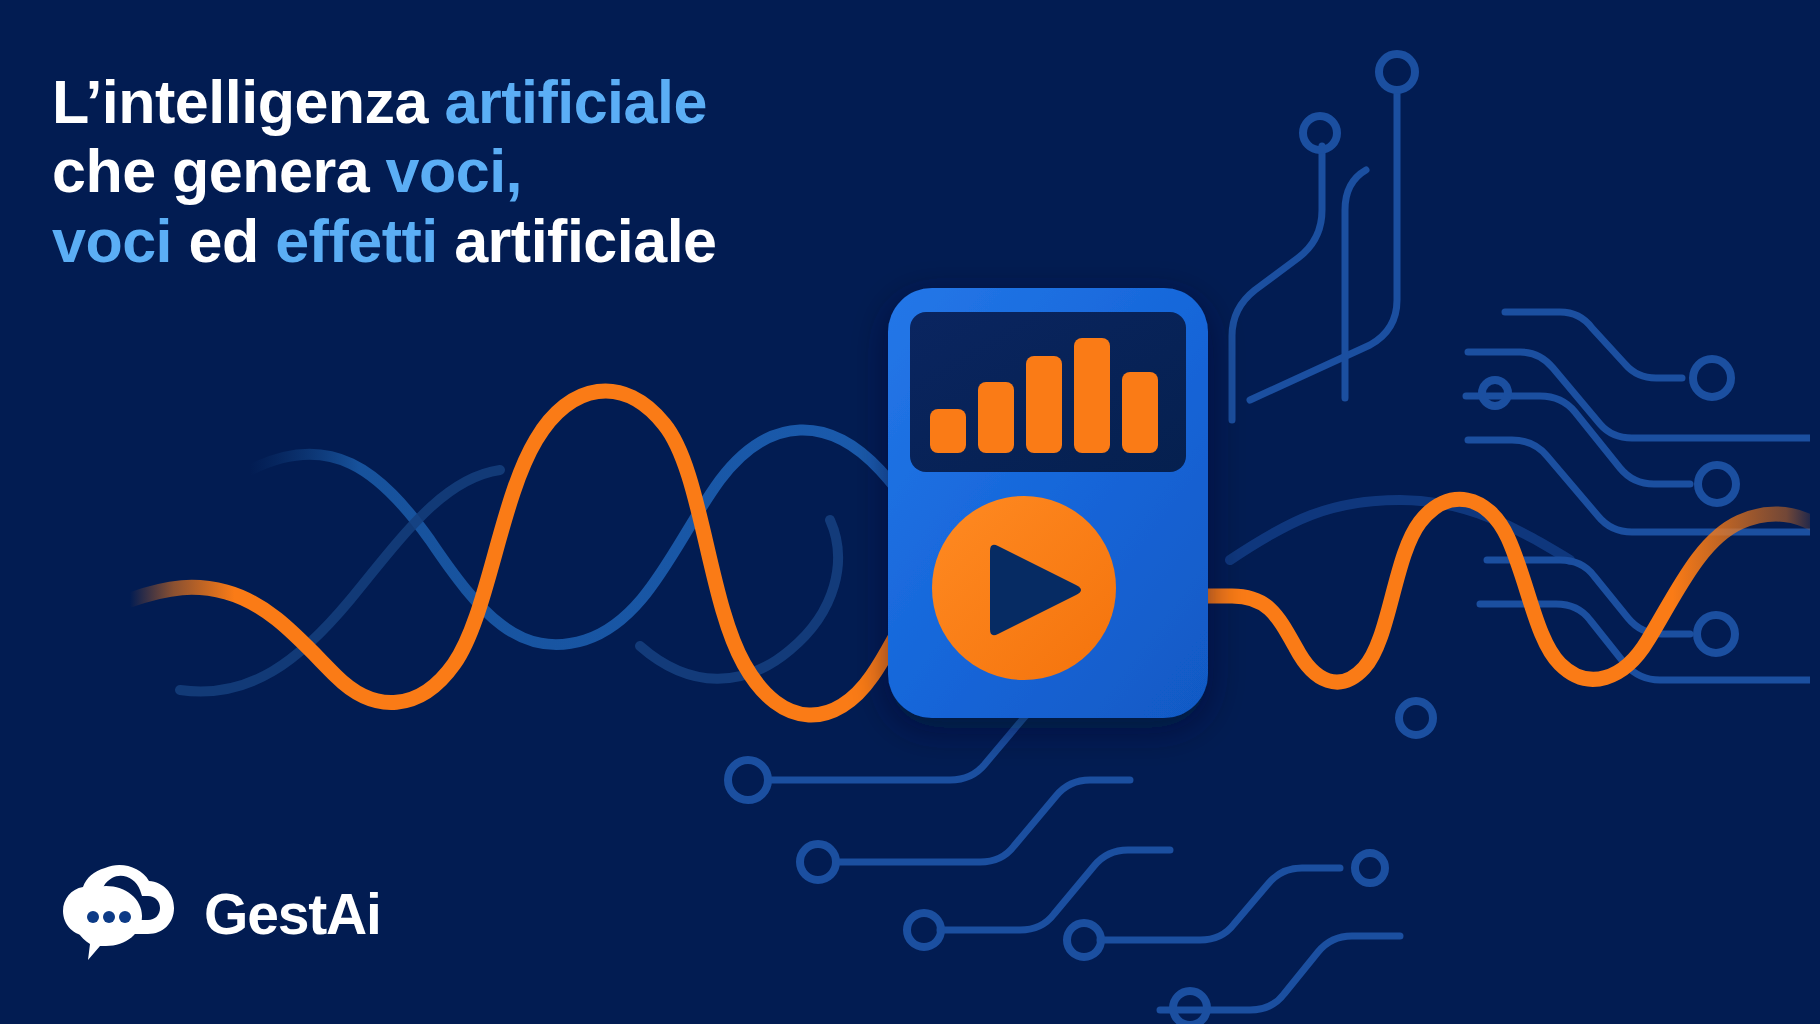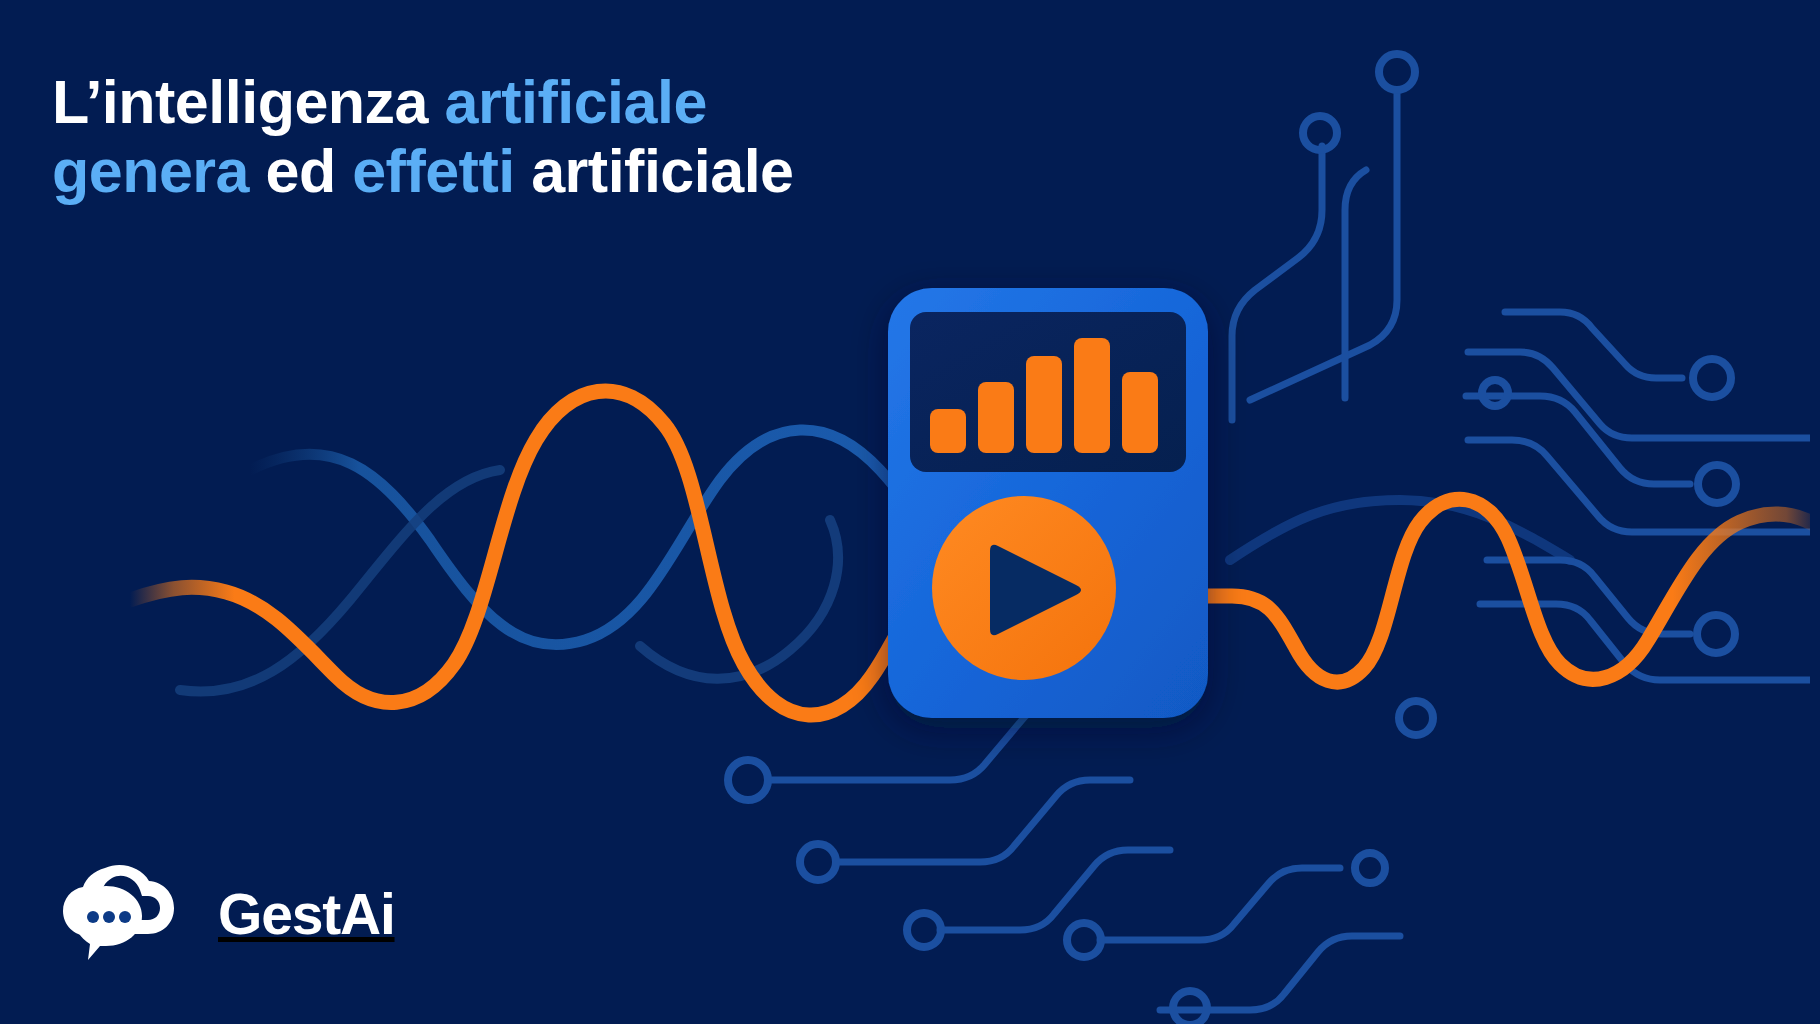--- a/index.html
+++ b/index.html
@@ -37,22 +37,21 @@
   }
   .hl-accent { color:#5BAEF5; }
 
   
   #logo-block {
     position:absolute;
     left:58px; bottom:58px;
     z-index:40;
     display:flex;
     align-items:center;
-    gap:36px;
-    text-decoration:underline;
+    gap:22px;
   }
   #logo-mark { width:124px; height:104px; flex:0 0 auto; }
   #logo-word {
     font-size:57px;
     font-weight:700;
     color:#ffffff;
     letter-spacing:-1.2px;
     line-height:1;
   }
 </style>
@@ -199,21 +198,24 @@
       <circle cx="1024" cy="588" r="92" fill="url(#playGrad)"></circle>
       <path d="M998,546 L1076,585 Q1086,590 1076,595 L998,634 Q990,638 990,629 L990,551 Q990,542 998,546 Z" fill="#062B63"></path>
     </g>
   </svg>
 
   <div id="headline">
     <span class="hl-line">
       <span>L’intelligenza </span><span class="hl-accent">artificiale</span>
     </span>
     <span class="hl-line">
-      <span class="hl-accent">genera</span><span> ed </span><span class="hl-accent">effetti</span><span> artificiale</span>
+      <span>che genera </span><span class="hl-accent">voci,</span>
+    </span>
+    <span class="hl-line">
+      <span class="hl-accent">voci</span><span> ed </span><span class="hl-accent">effetti</span><span> artificiale</span>
     </span>
   </div>
 
   <div id="logo-block">
     <svg id="logo-mark" viewBox="0 0 124 104">
 
       <path fill="#ffffff" d="
         M47,6
         C63,-1 83,5 91,19
         C105,20 116,31 116,46

